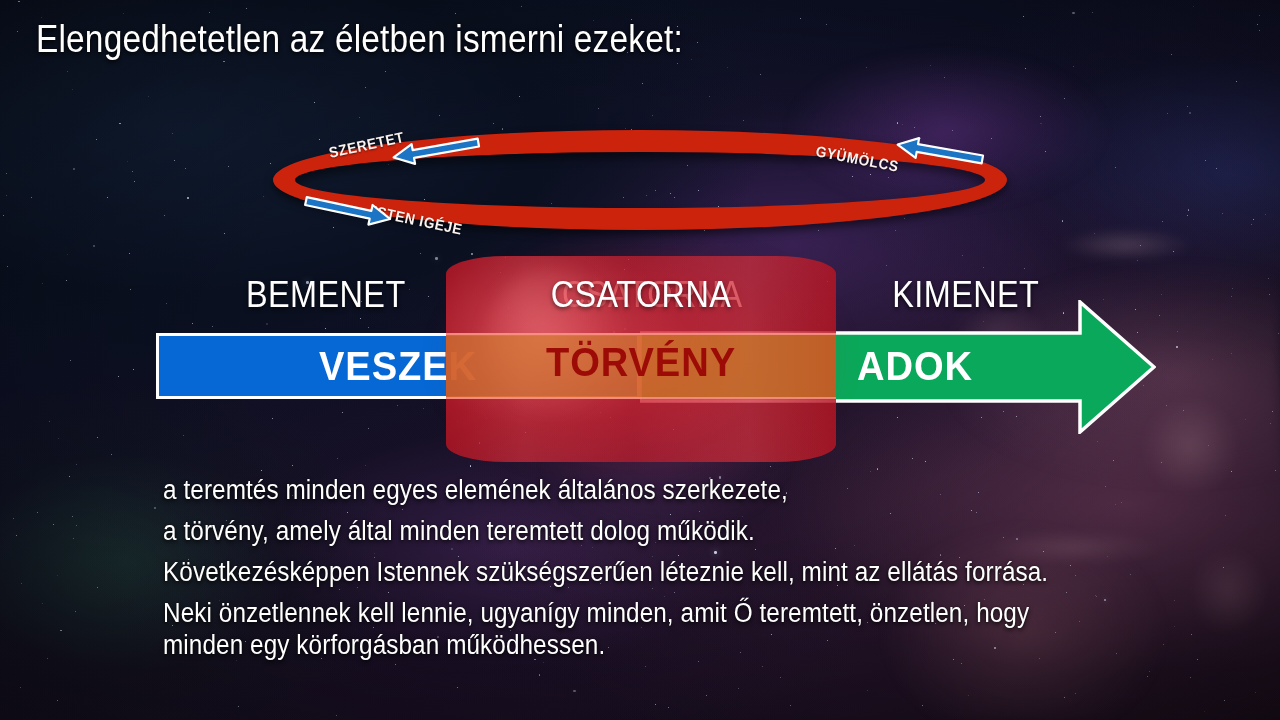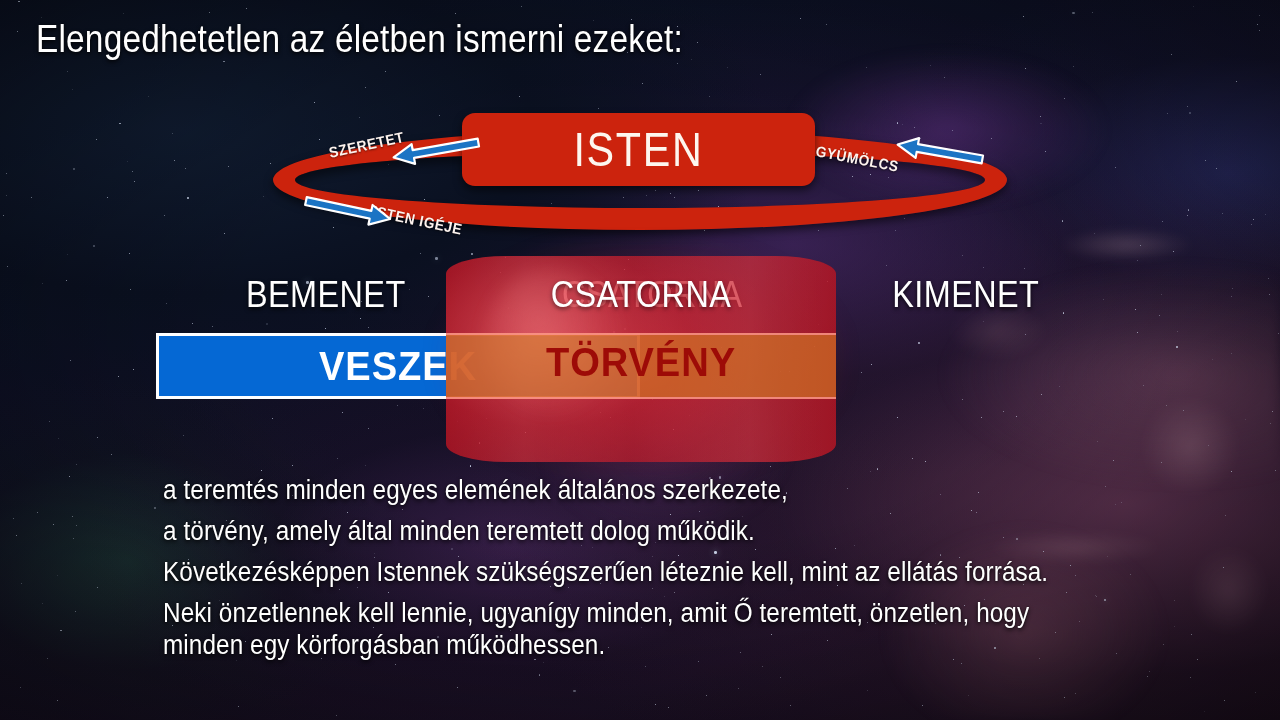--- a/index.html
+++ b/index.html
@@ -732,23 +732,20 @@
     </div>
   <div class="bg-vignette"></div>
 
   <div class="title">Elengedhetetlen az életben ismerni ezeket:</div>
 
   <div class="cycle">
 
     <div class="ring"></div>
     <div class="ring-inner-shadow"></div>
 
-    <div class="isten-box">
-      <div class="isten-label">ISTEN</div>
-    </div>
 
     <div class="cyc-label lbl-szeretet">SZERETET</div>
     <div class="cyc-label lbl-gyumolcs">GYÜMÖLCS</div>
     <div class="cyc-label lbl-igeje">ISTEN IGÉJE</div>
 
     <svg class="arrow-svg a-szeretet" width="90" height="24" viewBox="0 0 90 24">
       <path d="M2 12 L22 2 L22 8 L88 8 L88 16 L22 16 L22 22 Z" fill="#1b74c4" stroke="#ffffff" stroke-width="2.2" stroke-linejoin="round"></path>
     </svg>
 
     <svg class="arrow-svg a-gyumolcs" width="90" height="24" viewBox="0 0 90 24">
@@ -763,20 +760,26 @@
   <div class="flow">
 
     <div class="cap cap-bemenet">BEMENET</div>
     <div class="cap cap-csatorna">CSATORNA</div>
     <div class="cap cap-kimenet">KIMENET</div>
 
     <div class="bar-blue">
       <div class="bar-text">VESZEK</div>
     </div>
 
+    <div class="arrow-green">
+      <svg width="516" height="134" viewBox="0 0 516 134">
+        <path d="M0 33 L440 33 L440 2 L514 67 L440 132 L440 101 L0 101 Z" fill="#0aa85a" stroke="#ffffff" stroke-width="3.5" stroke-linejoin="miter"></path>
+      </svg>
+      <div class="ag-text">ADOK</div>
+    </div>
 
     <div class="cylinder">
       <div class="cyl-glow"></div>
       <div class="cyl-body"></div>
       <div class="cyl-hl"></div>
       <div class="cyl-band"></div>
       <div class="cyl-cap-text">CSATORNA</div>
       <div class="cyl-law-text">TÖRVÉNY</div>
     </div>
   </div>

